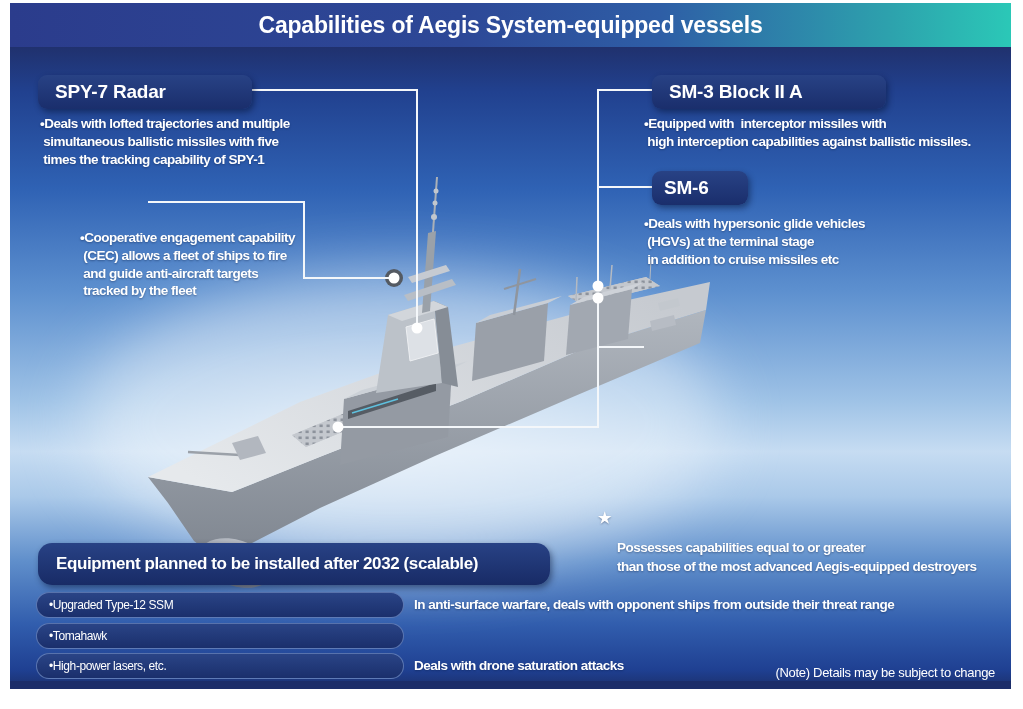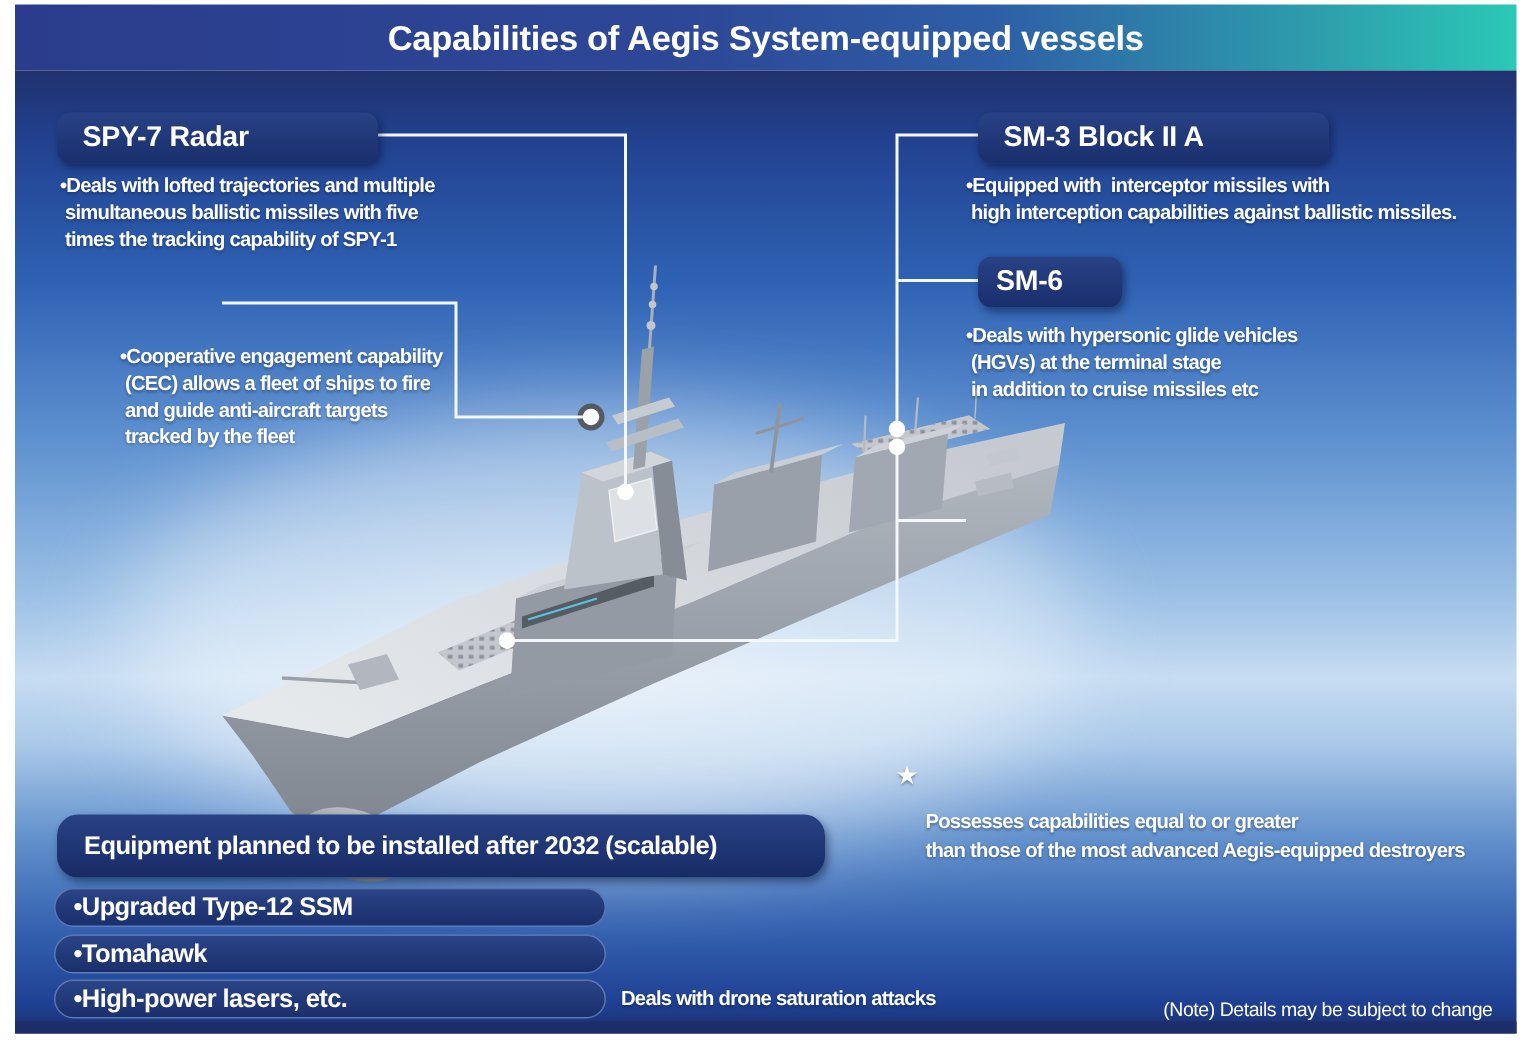--- a/index.html
+++ b/index.html
@@ -23,21 +23,21 @@
         display:flex;align-items:center;padding:0 17px;box-sizing:border-box;text-align:center;}
   .body-text{position:absolute;color:#fff;font-weight:bold;font-size:13.5px;line-height:1.32;
         letter-spacing:-0.5px;white-space:pre-wrap;text-shadow:0 1px 2px rgba(10,25,60,.4);}
   .equip-header{position:absolute;left:28px;top:540px;width:512px;height:42px;
         background:linear-gradient(180deg,#284285 0%,#182b66 100%);border-radius:14px;
         box-shadow:2px 3px 6px rgba(0,10,40,.45);color:#fff;font-weight:bold;font-size:17px;
         letter-spacing:-0.4px;display:flex;align-items:center;padding:0 18px;box-sizing:border-box;}
   .pill{position:absolute;left:26px;width:368px;height:26px;
         background:linear-gradient(180deg,#2a4486,#1a2f6c);
         border:1px solid rgba(130,160,215,.6);border-radius:13px;
-        color:#fff;font-weight:bold;font-size:17px;letter-spacing:-0.4px;
+        color:#fff;font-weight:normal;font-size:12px;letter-spacing:-0.4px;
         display:flex;align-items:center;padding:0 12px;box-sizing:border-box;}
   .row-desc{position:absolute;left:404px;color:#fff;font-weight:bold;font-size:13.5px;
         letter-spacing:-0.5px;line-height:26px;text-shadow:0 1px 2px rgba(10,25,60,.4);}
   .star-note{position:absolute;left:588px;top:506px;display:flex;color:#fff;font-weight:bold;
         font-size:13.5px;line-height:1.4;letter-spacing:-0.5px;text-shadow:0 1px 2px rgba(10,25,60,.4);}
   .star-note .star{font-size:15px;margin-right:6px;line-height:1.25;}
   .star-note .txt{white-space:pre-wrap;margin-top:30px;}
   .footnote{position:absolute;right:16px;top:662px;color:#fff;font-size:13px;
         letter-spacing:-0.3px;font-weight:normal;}
 </style>
@@ -179,20 +179,21 @@
 than those of the most advanced Aegis-equipped destroyers</span>
     </div>
 
     <div class="equip-header">
       <span>Equipment planned to be installed after 2032 (scalable)</span>
     </div>
 
     <div class="pill" style="top:589px;">
       <span>•Upgraded Type-12 SSM</span>
     </div>
+    <div class="row-desc" style="top:589px;">In anti-surface warfare, deals with opponent ships from outside their threat range</div>
 
     <div class="pill" style="top:620px;">
       <span>•Tomahawk</span>
     </div>
 
     <div class="pill" style="top:650px;">
       <span>•High-power lasers, etc.</span>
     </div>
     <div class="row-desc" style="top:650px;">Deals with drone saturation attacks</div>
 

